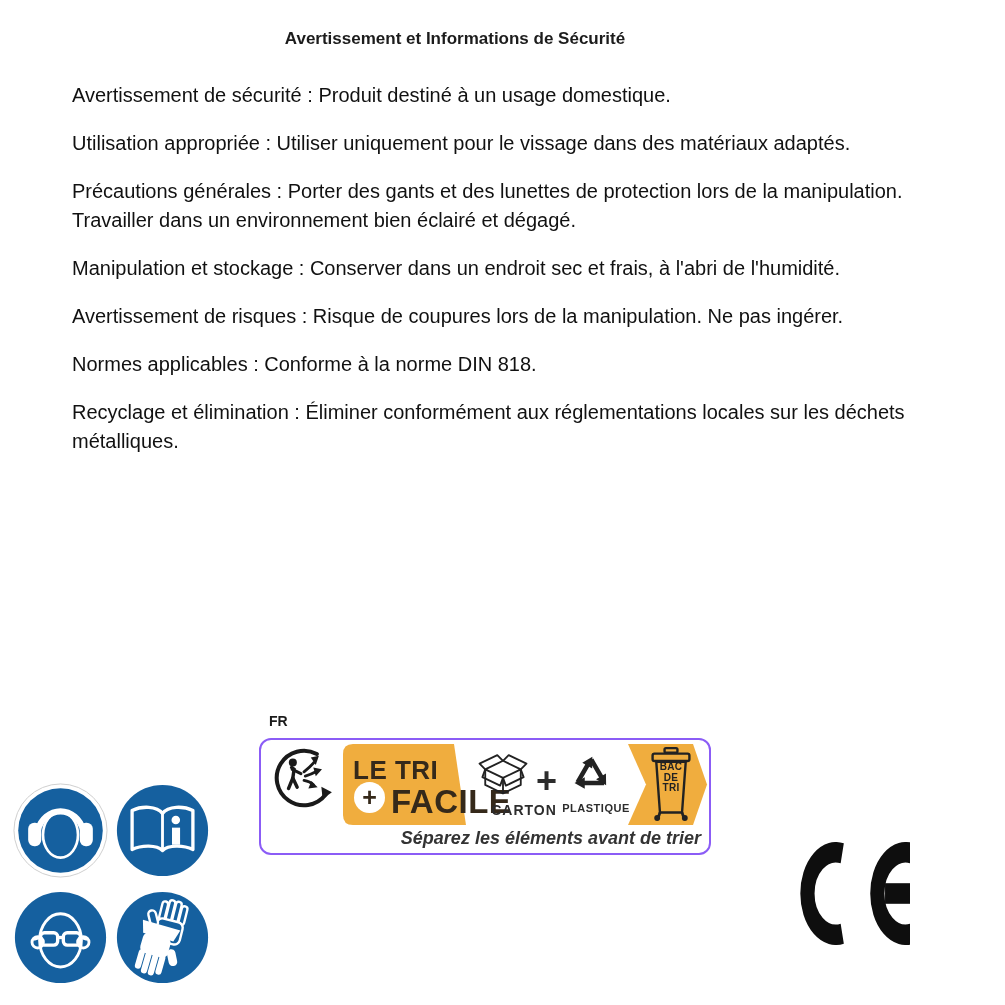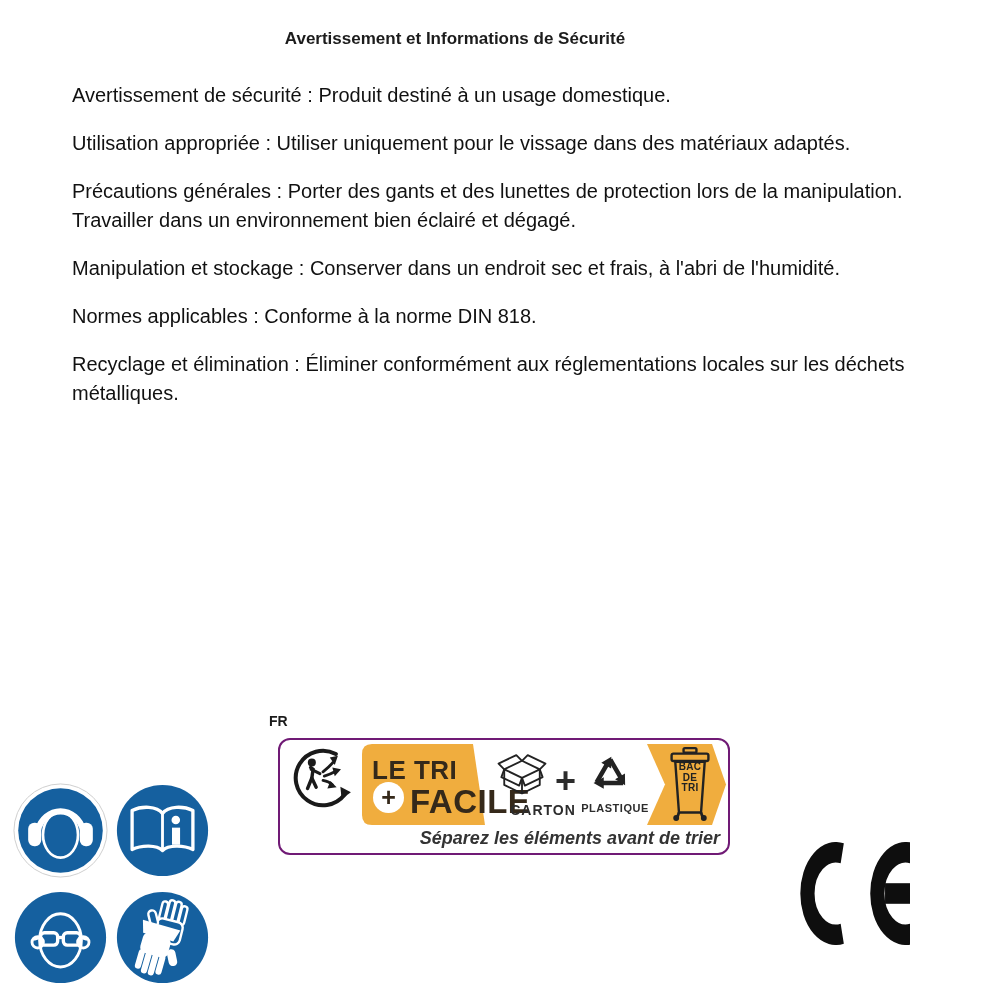--- a/index.html
+++ b/index.html
@@ -10,21 +10,21 @@
   .doc-title{top:29px;left:0;width:100%;text-align:center;font-size:17px;font-weight:bold;color:#1c1c1c;}
   
   .content{top:81px;left:72px;right:40px;}
   .para{margin:0 0 19px 0;}
   .line{font-size:20px;line-height:29px;white-space:nowrap;color:#111;}
   
   .icons-grid{left:13px;top:783px;display:grid;grid-template-columns:95px 95px;grid-auto-rows:95px;column-gap:7px;row-gap:12px;}
   .icons-grid svg{display:block;}
   
   .fr-code{left:269px;top:713px;font-size:14px;font-weight:bold;color:#1b1b1b;}
-  .label-box{left:278px;top:738px;width:452px;height:117px;background:#fff;border:2px solid #701a75;border-radius:12px;box-sizing:border-box;}
+  .label-box{left:259px;top:738px;width:452px;height:117px;background:#fff;border:2px solid #8b5cf6;border-radius:12px;box-sizing:border-box;}
   .label-box .shapes{position:absolute;left:0;top:0;width:448px;height:113px;}
   .triman{position:absolute;left:12px;top:7px;}
   .letri{position:absolute;left:92px;top:15px;font-size:26px;font-weight:800;letter-spacing:.5px;color:#35291a;}
   .plus-circle{position:absolute;left:93px;top:42px;width:31px;height:31px;border-radius:50%;background:#fff;
                color:#35291a;font-size:25px;font-weight:800;line-height:30px;text-align:center;}
   .facile{position:absolute;left:130px;top:43px;font-size:33px;font-weight:800;letter-spacing:.5px;color:#35291a;}
   .mat-icon-carton{position:absolute;left:210px;top:8px;}
   .mat-label-carton{position:absolute;left:202px;top:62px;width:80px;text-align:center;font-size:14px;font-weight:bold;letter-spacing:1px;color:#2c2c2c;margin-left:21px;}
   .plus-sep{position:absolute;left:275px;top:20px;font-size:36px;font-weight:800;color:#2c2c2c;}
   .mat-icon-plastique{position:absolute;left:303px;top:10px;}
@@ -52,20 +52,23 @@
       <div class="line">Utilisation appropriée : Utiliser uniquement pour le vissage dans des matériaux adaptés.</div>
     </div>
     <div class="para">
       <div class="line">Précautions générales : Porter des gants et des lunettes de protection lors de la manipulation.</div>
       <div class="line">Travailler dans un environnement bien éclairé et dégagé.</div>
     </div>
     <div class="para">
       <div class="line">Manipulation et stockage : Conserver dans un endroit sec et frais, à l'abri de l'humidité.</div>
     </div>
     <div class="para">
+      <div class="line">Avertissement de risques : Risque de coupures lors de la manipulation. Ne pas ingérer.</div>
+    </div>
+    <div class="para">
       <div class="line">Normes applicables : Conforme à la norme DIN 818.</div>
     </div>
     <div class="para">
       <div class="line">Recyclage et élimination : Éliminer conformément aux réglementations locales sur les déchets</div>
       <div class="line">métalliques.</div>
     </div>
   </div>
 
   <div class="abs icons-grid">
 

